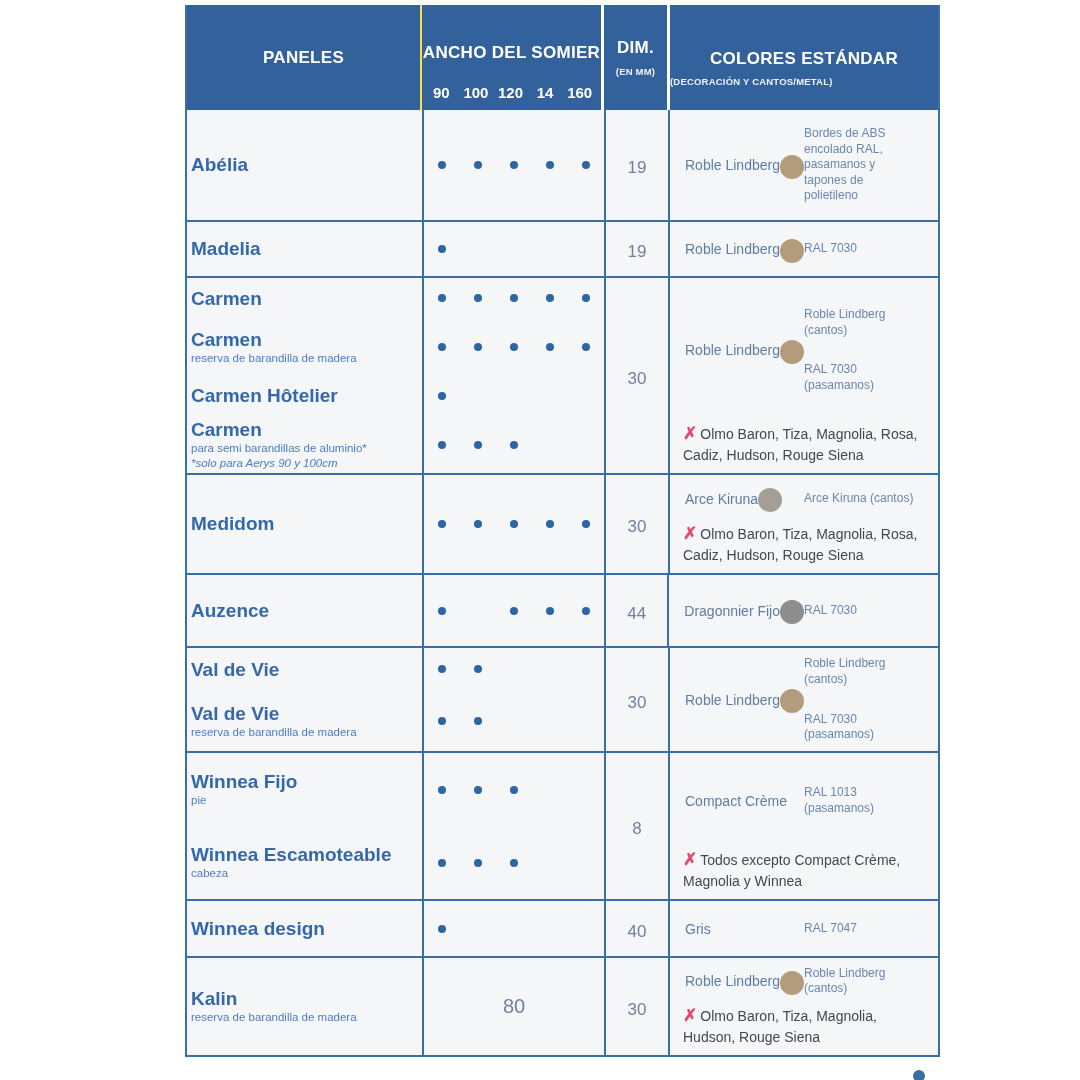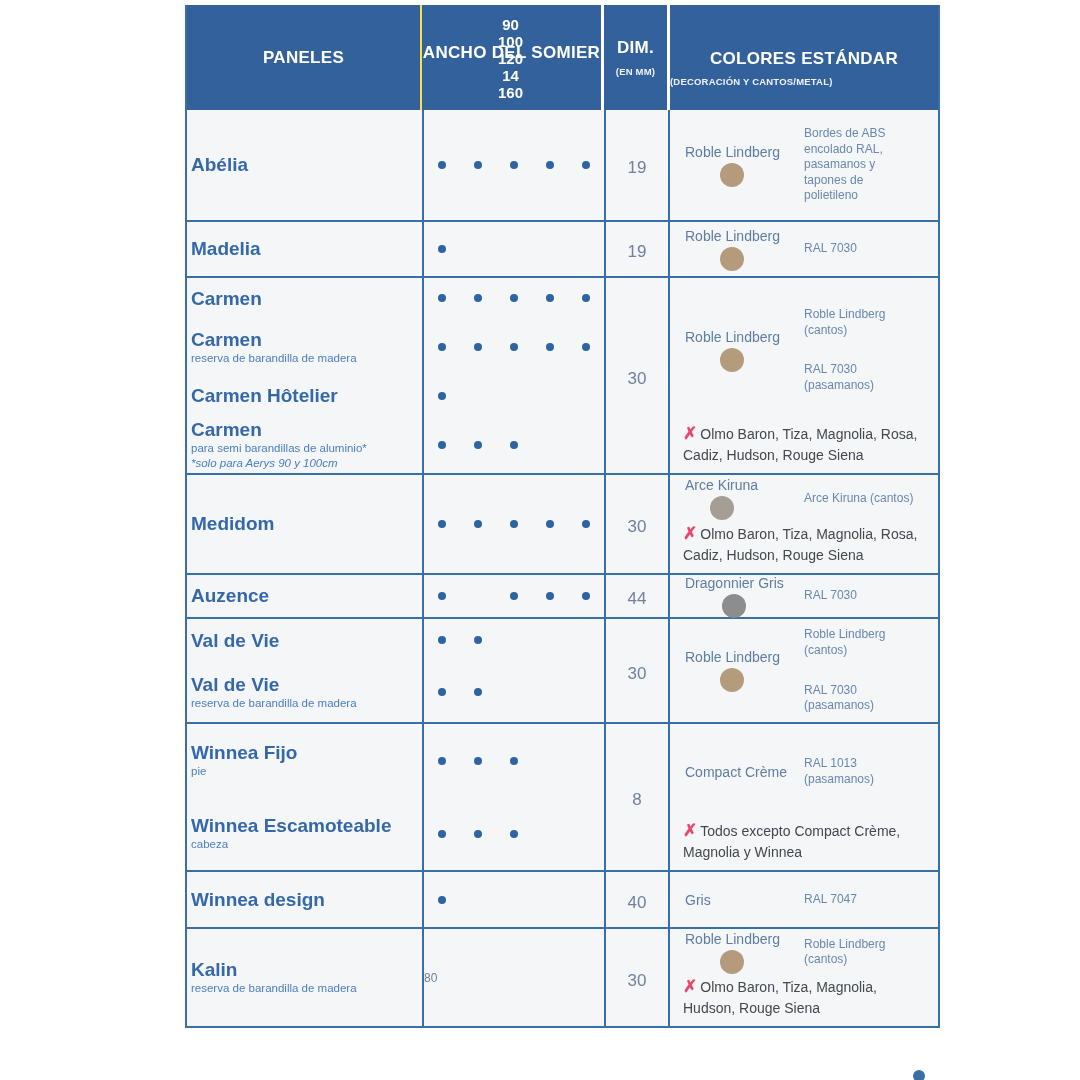--- a/index.html
+++ b/index.html
@@ -16,46 +16,46 @@
   
   .thead { display:flex; height:105px; background:var(--header-bg,#33619c); color:var(--header-text,#fff); }
   .th { position:relative; }
   .th-paneles { width:235px; border-right:2px solid #fde047; display:flex; align-items:center; justify-content:center; }
   .th-ancho   { width:182px; border-right:3px solid #fff; display:flex; flex-direction:column; justify-content:flex-end; }
   .th-dim     { width:66px;  border-right:3px solid #fff; display:flex; flex-direction:column; align-items:center; justify-content:center; gap:8px; }
   .th-colores { flex:1; display:flex; flex-direction:column; justify-content:center; gap:7px;margin-top:20px; }
   .th-title { font-size:17px; font-weight:bold; letter-spacing:.3px; text-align:center; }
   .th-ancho .th-title { position:absolute; top:38px; width:100%; }
   .th-sub { font-size:9.5px; font-weight:bold; opacity:.92; letter-spacing:.2px; }
-  .th-widths { display:flex; width:100%; padding:0 4px 9px 2px;flex-direction:column; }
+  .th-widths { display:flex; width:100%; padding:0 4px 9px 2px; }
   .th-widths .wslot { flex:1; text-align:center; font-size:15px; font-weight:bold; }
 
   
   .group { display:flex; background:var(--row-bg,#f4f6f8); border-bottom:2px solid var(--border-blue,#3a6fa5); }
   .group:last-child { border-bottom:none; }
   .col-pd { width:417px; display:flex; flex-direction:column; }
   .subrow { display:flex; flex-basis:0; min-height:0; }
   .name-cell { width:235px; display:flex; flex-direction:column; justify-content:center; padding-left:4px; }
   .panel-name { font-size:19px; font-weight:bold; color:var(--name-blue,#3568ab); line-height:1.12; }
   .panel-sub { font-size:11.5px; color:var(--sub-blue,#4a7ec0); line-height:1.25; margin-top:1px; }
   .panel-sub.it { font-style:italic; }
   .dots-cell { width:182px; border-left:2px solid var(--border-blue,#3a6fa5); display:flex; align-items:center; }
   .dots-cell .slot { flex:1; display:flex; align-items:center; justify-content:center; }
   .dot { width:8px; height:8px; border-radius:50%; background:var(--dot-blue,#2d64a3); }
   .dots-cell.center { justify-content:center; }
-  .cell-text { width:100%; text-align:left; font-size:12px; color:var(--dim-gray,#72809c); }
+  .cell-text { width:100%; text-align:center; font-size:20px; color:var(--dim-gray,#72809c); }
 
   .col-dim { width:66px; border-left:2px solid var(--border-blue,#3a6fa5); border-right:2px solid var(--border-blue,#3a6fa5);
              display:flex; align-items:center; justify-content:center; }
   .dim-text { font-size:17px; color:var(--dim-gray,#72809c);margin-top:6px; }
 
   .col-colors { flex:1; display:flex; flex-direction:column; }
   .colors-top { flex:1; display:flex; align-items:center; min-height:0; }
   .swatch-block { flex:1; display:flex; flex-direction:column; align-items:flex-start; padding-left:15px; }
-  .swatch-block .inner { display:flex; flex-direction:column; align-items:center;justify-content:space-between; }
+  .swatch-block .inner { display:flex; flex-direction:row; align-items:center;justify-content:space-between; }
   .swatch-name { font-size:14px; color:var(--color-name-text,#5f7da1); white-space:nowrap; }
   .swatch { width:24px; height:24px; border-radius:50%; margin-top:3px; }
   .notes { width:112px; margin-right:22px; display:flex; flex-direction:column; gap:24px; }
   .note { font-size:12px; color:var(--note-text,#6a87ad); line-height:1.3; }
   .excluded { padding:0 8px 8px 13px; font-size:14px; color:var(--excluded-text,#43484f); line-height:1.38; }
   .x-icon { color:var(--x-pink,#e8486c); font-weight:bold; font-size:17px; margin-right:3px; }
 
   .footer-dot { position:absolute; left:913px; top:1070px; width:12px; height:12px; border-radius:50%;
                 background:var(--border-blue,#3a6fa5); }
 </style>
@@ -301,21 +301,21 @@
                   <div class="swatch" style="background: rgb(164, 158, 149);"></div>
                 </div>
               </div>
               <div class="notes">
                 <div class="note">Arce Kiruna (cantos)</div>
               </div>
             </div>
             <div class="excluded"><span class="x-icon">✗</span><span>Olmo Baron, Tiza, Magnolia, Rosa, Cadiz, Hudson, Rouge Siena</span></div>
           </div>
         </div>
-        <div class="group" style="height: 44px;">
+        <div class="group" style="height: 73px;">
           <div class="col-pd">
             <div class="subrow" style="flex-grow: 1;">
               <div class="name-cell">
                 <div class="panel-name">Auzence</div>
               </div>
               <div class="dots-cell">
                 <div class="slot">
                   <div class="dot"></div>
                 </div>
                 <div class="slot"></div>
@@ -331,21 +331,21 @@
               </div>
             </div>
           </div>
           <div class="col-dim">
             <div class="dim-text">44</div>
           </div>
           <div class="col-colors">
             <div class="colors-top">
               <div class="swatch-block">
                 <div class="inner">
-                  <div class="swatch-name">Dragonnier Gris</div>
+                  <div class="swatch-name">Dragonnier Fijo</div>
                   <div class="swatch" style="background: rgb(141, 141, 141);"></div>
                 </div>
               </div>
               <div class="notes">
                 <div class="note">RAL 7030</div>
               </div>
             </div>
           </div>
         </div>
         <div class="group" style="height: 105px;">

